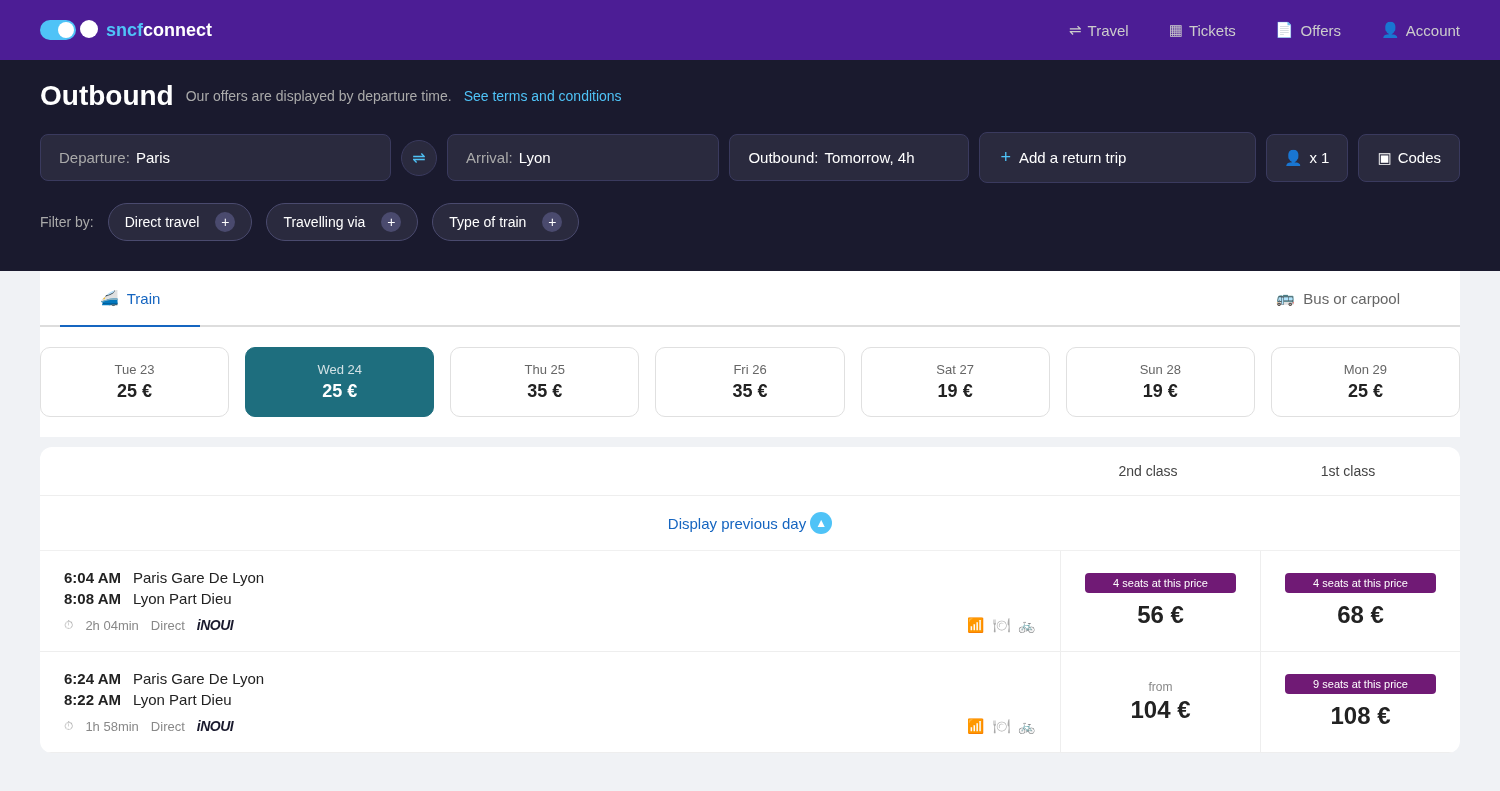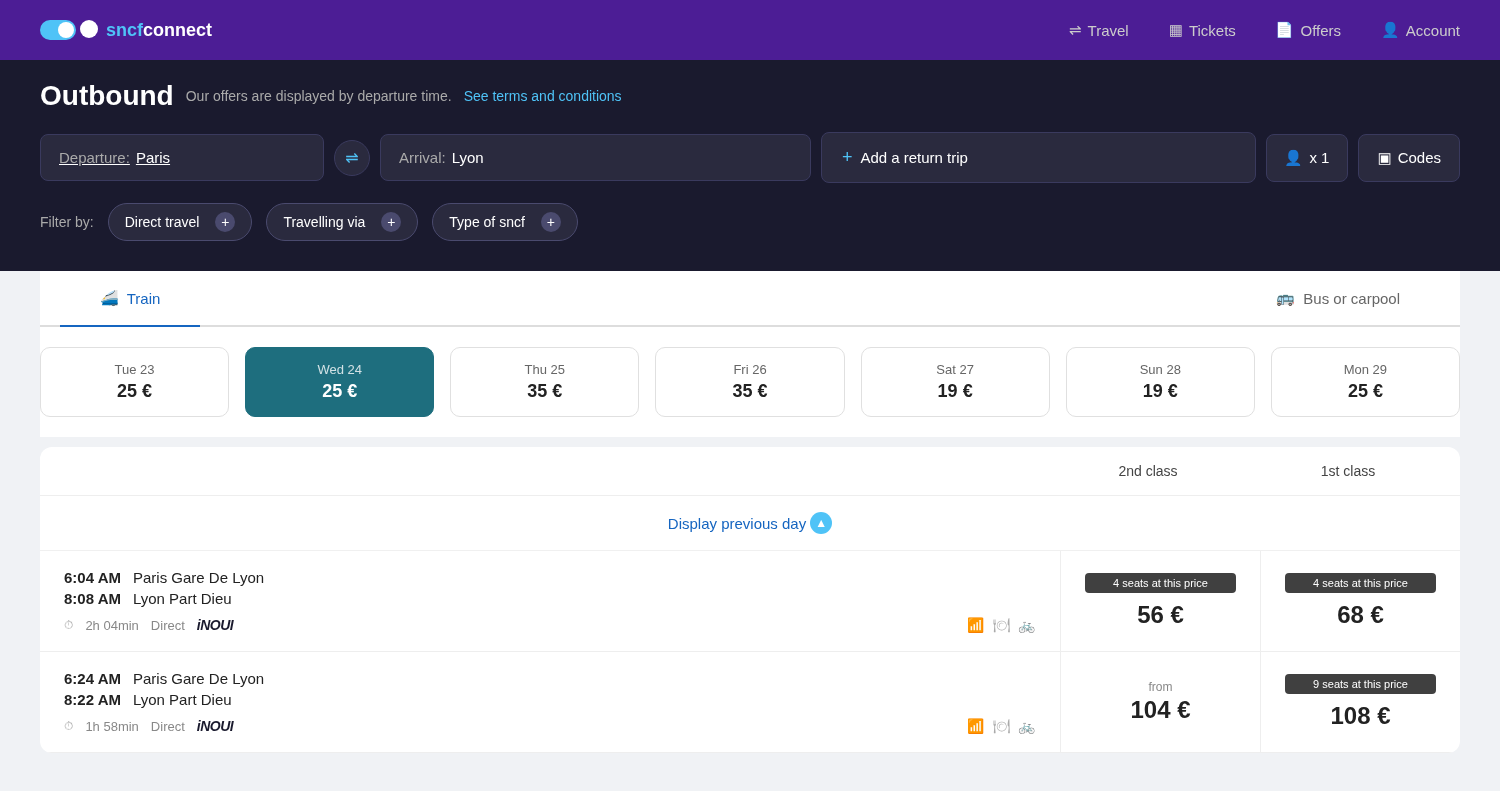--- a/index.html
+++ b/index.html
@@ -101,21 +101,21 @@
       border-radius: 8px;
       padding: 14px 18px;
       color: white;
       font-size: 15px;
       display: flex;
       align-items: center;
       gap: 6px;
     }
     .search-field .label { color: #aaa; }
     .search-field .value { color: white; font-weight: 500; }
-    .departure-field { width: 284px; text-decoration: underline; }
+    .departure-field { width: 351px; }
     .arrival-field { flex: 1; }
     .swap-btn {
       background: #2a2a3e;
       border: 1px solid #3a3a5e;
       border-radius: 50%;
       width: 36px; height: 36px;
       display: flex; align-items: center; justify-content: center;
       cursor: pointer;
       color: #4fc3f7;
       font-size: 16px;
@@ -347,21 +347,21 @@
       width: 200px;
       border-left: 1px solid #eee;
       display: flex;
       flex-direction: column;
       align-items: center;
       justify-content: center;
       padding: 12px;
       gap: 8px;
     }
     .seats-badge {
-      background: #404040;
+      background: #701a75;
       color: white;
       font-size: 11px;
       padding: 4px 28px;
       border-radius: 4px;
       white-space: nowrap;
       font-weight: 500;
     }
     .price-amount {
       font-size: 24px;
       font-weight: 700;
@@ -424,20 +424,24 @@
   <div class="search-bar">
     <div class="search-field departure-field">
       <span class="label">Departure:</span>
       <span class="value">Paris</span>
     </div>
     <button class="swap-btn">⇌</button>
     <div class="search-field arrival-field">
       <span class="label">Arrival:</span>
       <span class="value">Lyon</span>
     </div>
+    <div class="outbound-date-field">
+      <span class="label">Outbound:</span>
+      <span class="value">Tomorrow, 4h</span>
+    </div>
     <div class="add-return-btn">
       <span class="plus">+</span>
       <span>Add a return trip</span>
     </div>
     <div class="passengers-btn">
       <span>👤</span>
       <span>x 1</span>
     </div>
     <div class="codes-btn">
       <span>▣</span>
@@ -449,21 +453,21 @@
     <span class="filter-label">Filter by:</span>
     <div class="filter-chip">
       <span>Direct travel</span>
       <span class="chip-plus">+</span>
     </div>
     <div class="filter-chip">
       <span>Travelling via</span>
       <span class="chip-plus">+</span>
     </div>
     <div class="filter-chip">
-      <span>Type of sncf</span>
+      <span>Type of train</span>
       <span class="chip-plus">+</span>
     </div>
   </div>
 </div>
 
 <div class="main-content">
 
   <div class="transport-tabs">
     <div class="transport-tab active">
       <span>🚄</span>

